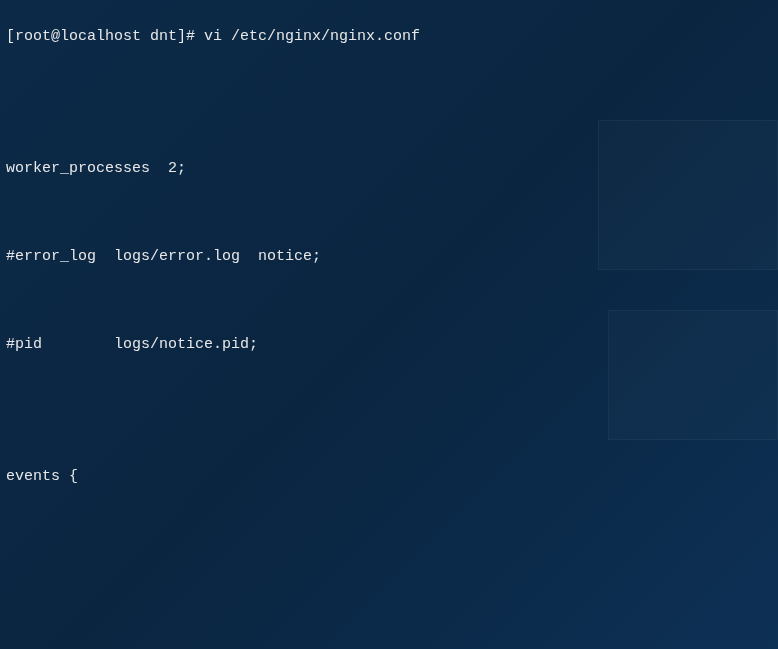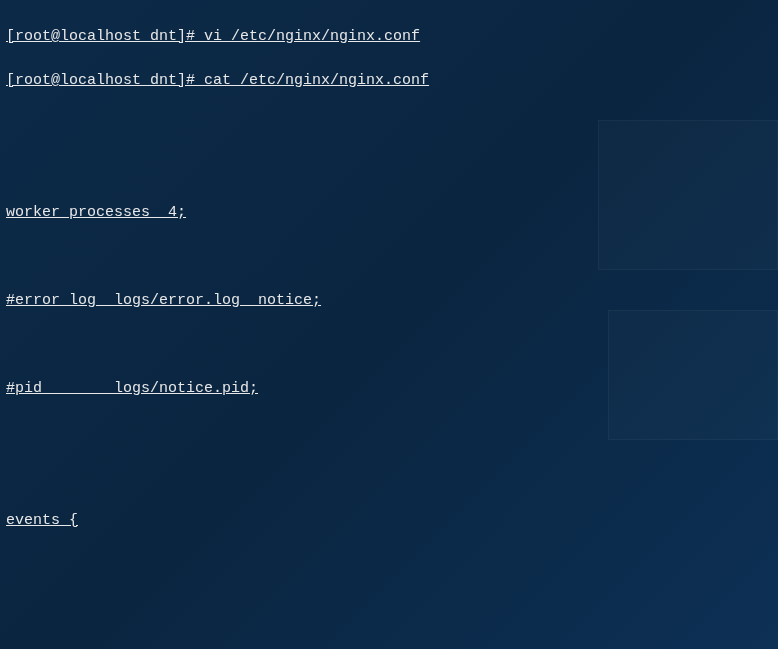--- a/index.html
+++ b/index.html
@@ -39,35 +39,33 @@
       height: 130px;
     }
     .terminal {
       position: relative;
       z-index: 1;
       white-space: pre;
     }
     .line {
       display: block;
       min-height: 22px;
-      text-decoration: underline;
     }
   </style>
 </head>
 <body>
 
 <div class="bg-light one"></div>
 <div class="bg-light two"></div>
 
 <div class="terminal">
 <span class="line">[root@localhost dnt]# vi /etc/nginx/nginx.conf</span>
-<span class="line">[root@localhost dnt]# cat /etc/nginx/nginx.conf</span>
 <span class="line"></span>
 <span class="line"></span>
-<span class="line">worker_processes  4;</span>
+<span class="line">worker_processes  2;</span>
 <span class="line"></span>
 <span class="line">#error_log  logs/error.log  notice;</span>
 <span class="line"></span>
 <span class="line">#pid        logs/notice.pid;</span>
 <span class="line"></span>
 <span class="line"></span>
 <span class="line">events {</span>
 
 
 

